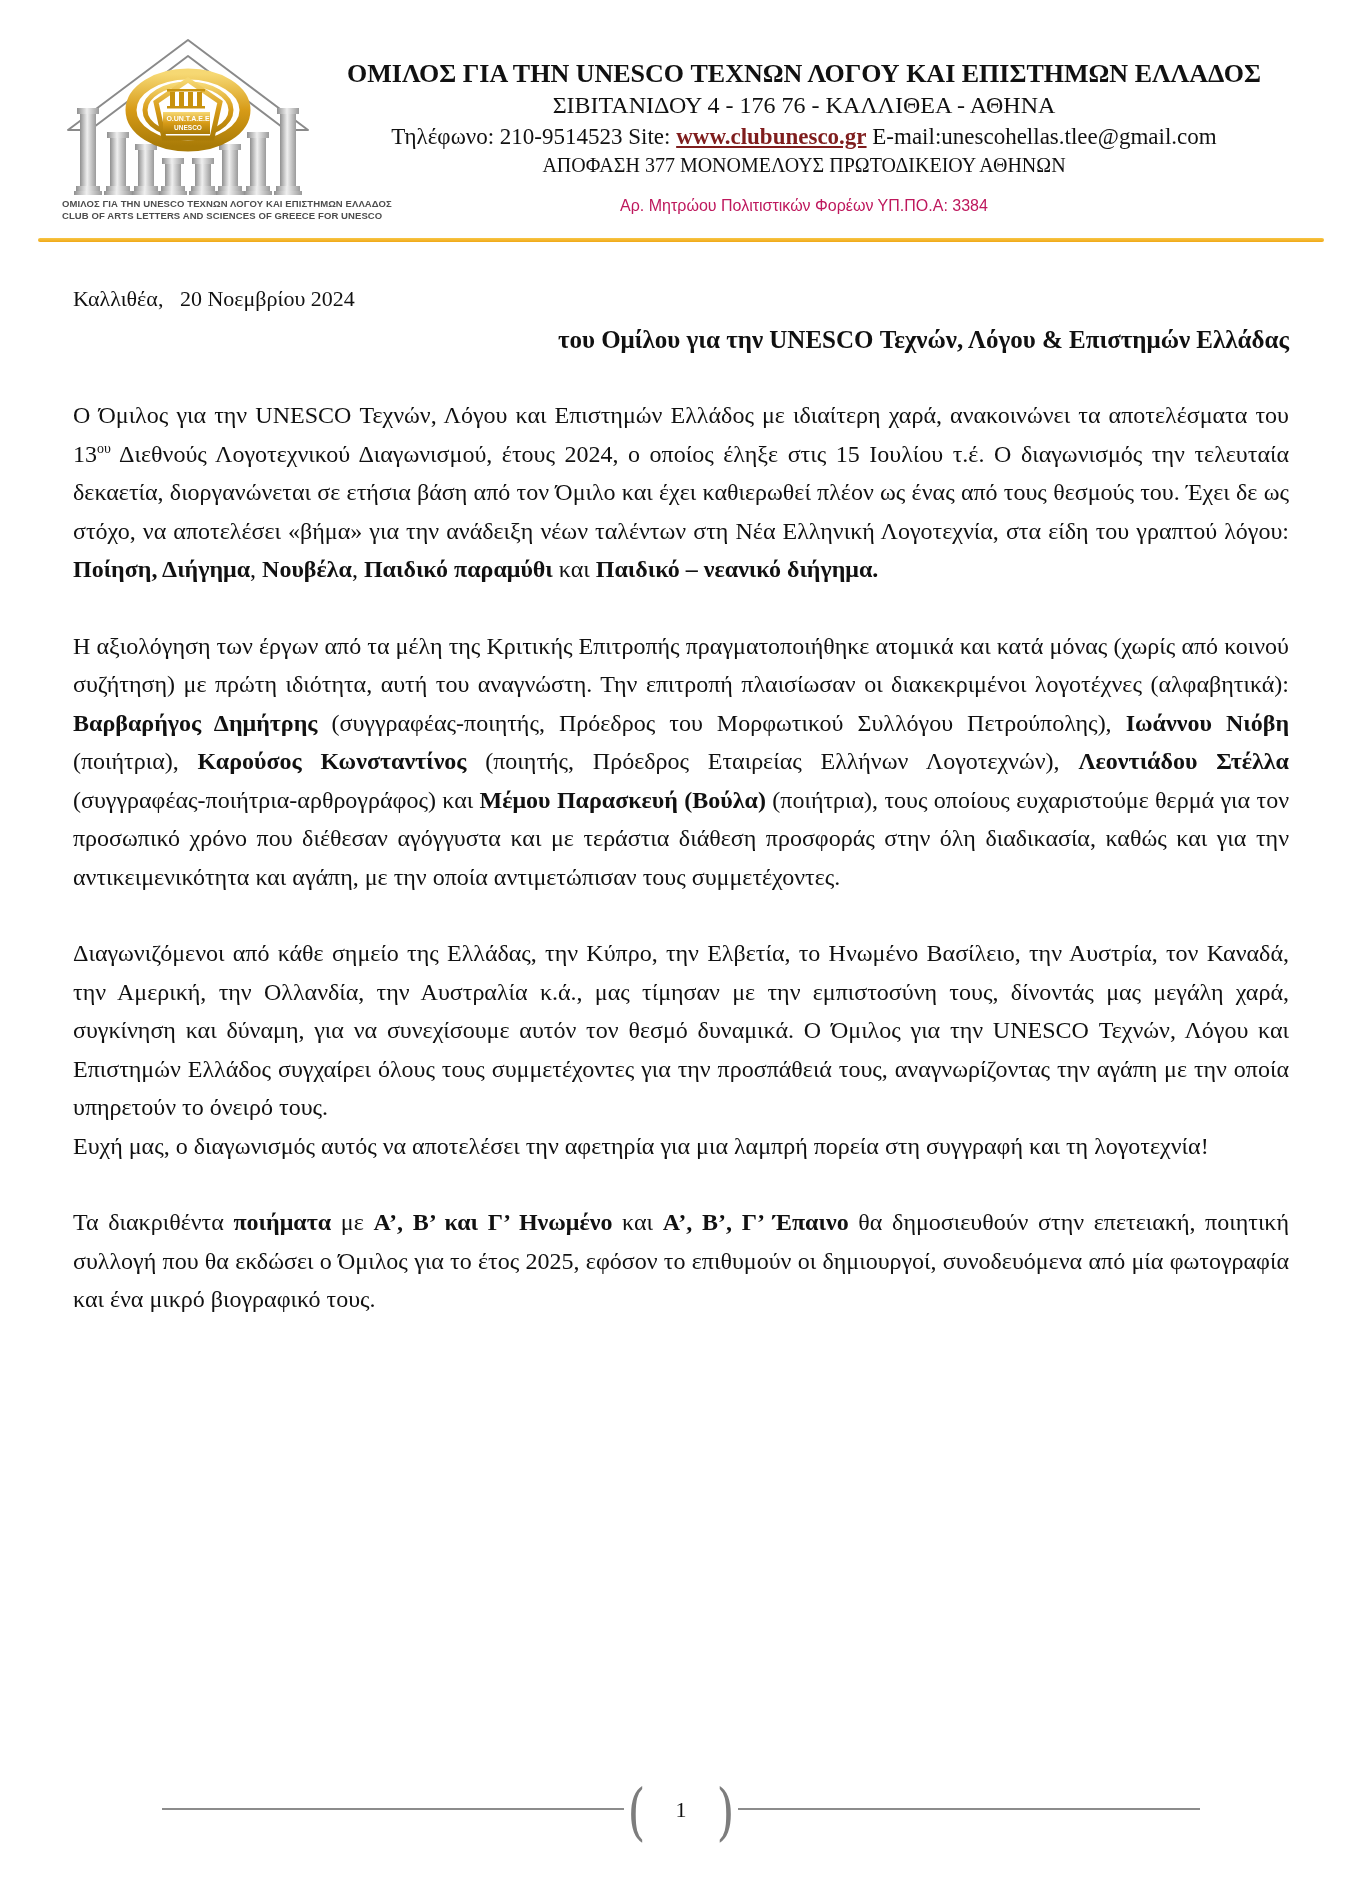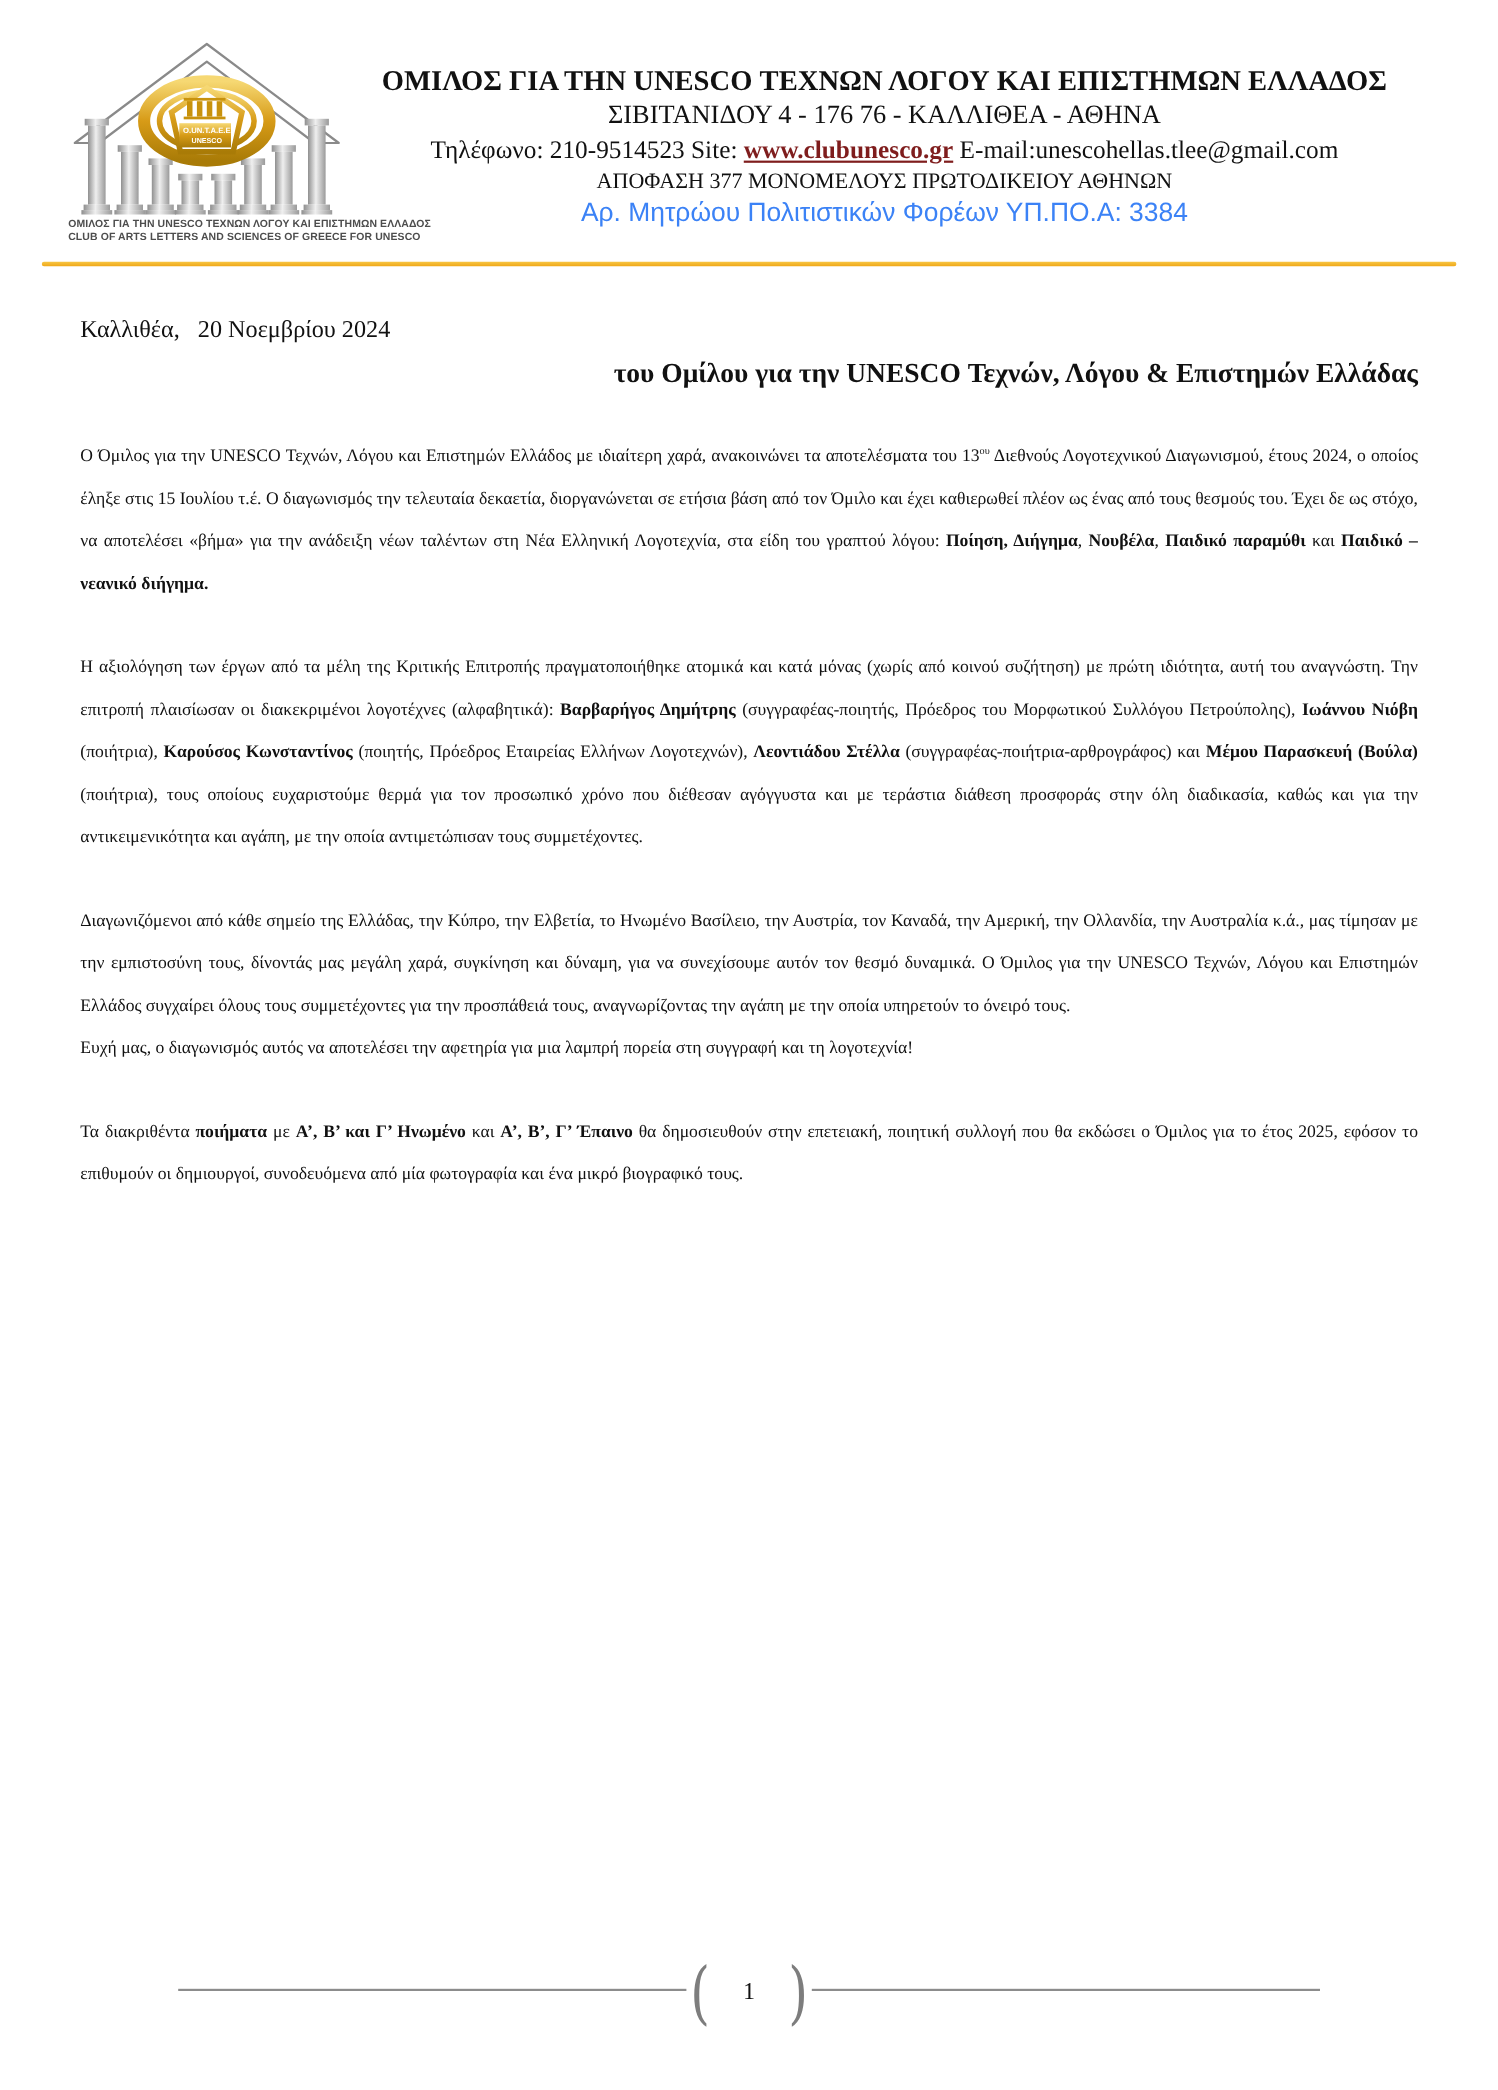--- a/index.html
+++ b/index.html
@@ -14,30 +14,30 @@
   
   .header{display:flex;align-items:flex-start;padding:36px 50px 0 62px;}
   .logo{width:252px;flex:0 0 252px;text-align:center;}
   .logo-cap{font-family:"Liberation Sans","DejaVu Sans",sans-serif;font-size:9.5px;font-weight:bold;color:#4d4d4d;line-height:12px;letter-spacing:.1px;white-space:nowrap;}
   .header-text{flex:1;text-align:center;margin-top:22px;padding-right:18px;}
   .org-name{font-size:26px;font-weight:bold;line-height:32px;}
   .address{font-size:24px;line-height:31px;}
   .contact{font-size:23px;line-height:31px;}
   .contact a.site{color:#7f1d1d;font-weight:bold;text-decoration:underline;cursor:pointer;}
   .court{font-size:20px;line-height:27px;}
-  .registry{font-family:"Liberation Sans","DejaVu Sans",sans-serif;font-size:24px;line-height:29px;color:#3b82f6;}
+  .registry{font-family:"Liberation Sans","DejaVu Sans",sans-serif;font-size:16px;line-height:29px;color:#be185d;margin-top:12px;}
   .divider{height:4px;margin:16px 38px 0 38px;background:linear-gradient(#f7c544,#f0a818);border-radius:2px;}
   
   .content{padding:0 73px;}
   .date{font-size:22px;margin-top:44px;white-space:pre-wrap;}
   .title{font-size:29px;font-weight:bold;text-align:center;margin:62px 0 0 0;line-height:36px;}
   .title sup,.content sup{font-size:58%;vertical-align:super;line-height:0;}
   .subtitle{font-size:25px;font-weight:bold;text-align:right;margin:12px 0 0 0;line-height:32px;}
   .content p{
-    font-size:16px;line-height:38.5px;
+    font-size:24px;line-height:38.5px;
     text-align:justify;
     margin:0 0 38px 0;
   }
   .content p.first{margin-top:40px;}
   .content p.gap-lg{margin-top:20px;}
   .content p b,.content p .b{font-weight:bold;}
   
   .footer{
     position:absolute;left:162px;right:162px;top:1796px;
     display:flex;align-items:center;justify-content:center;

